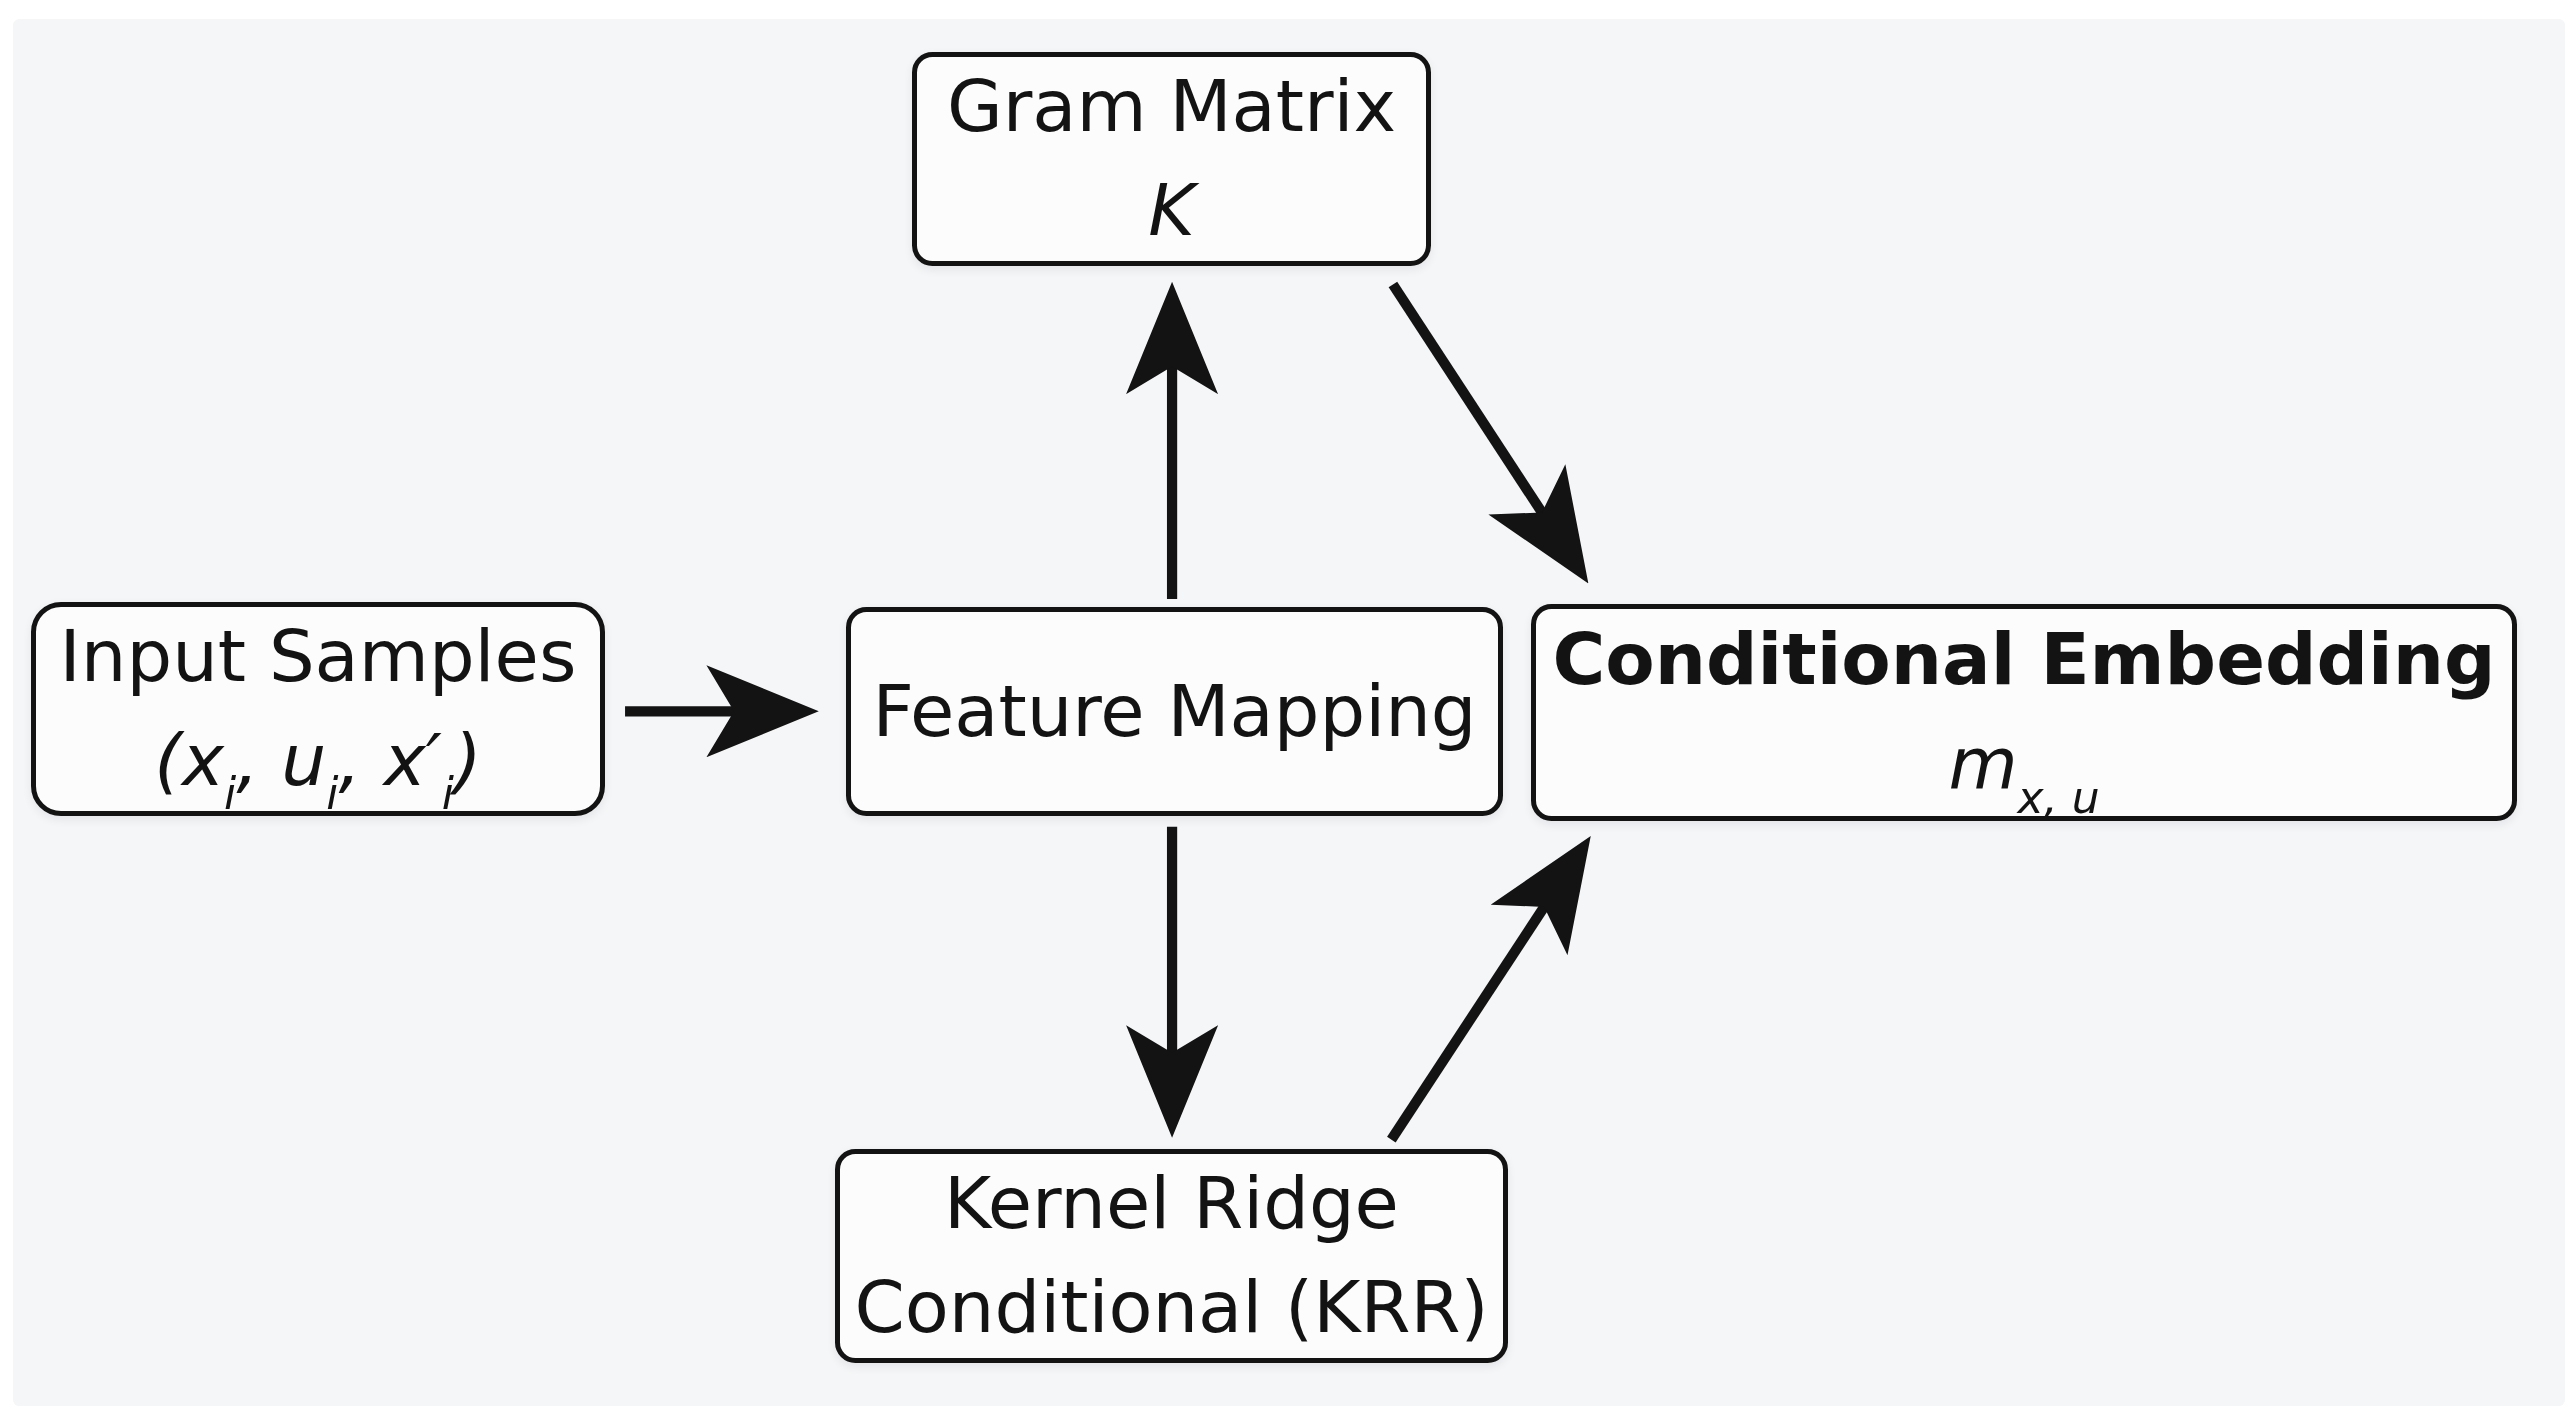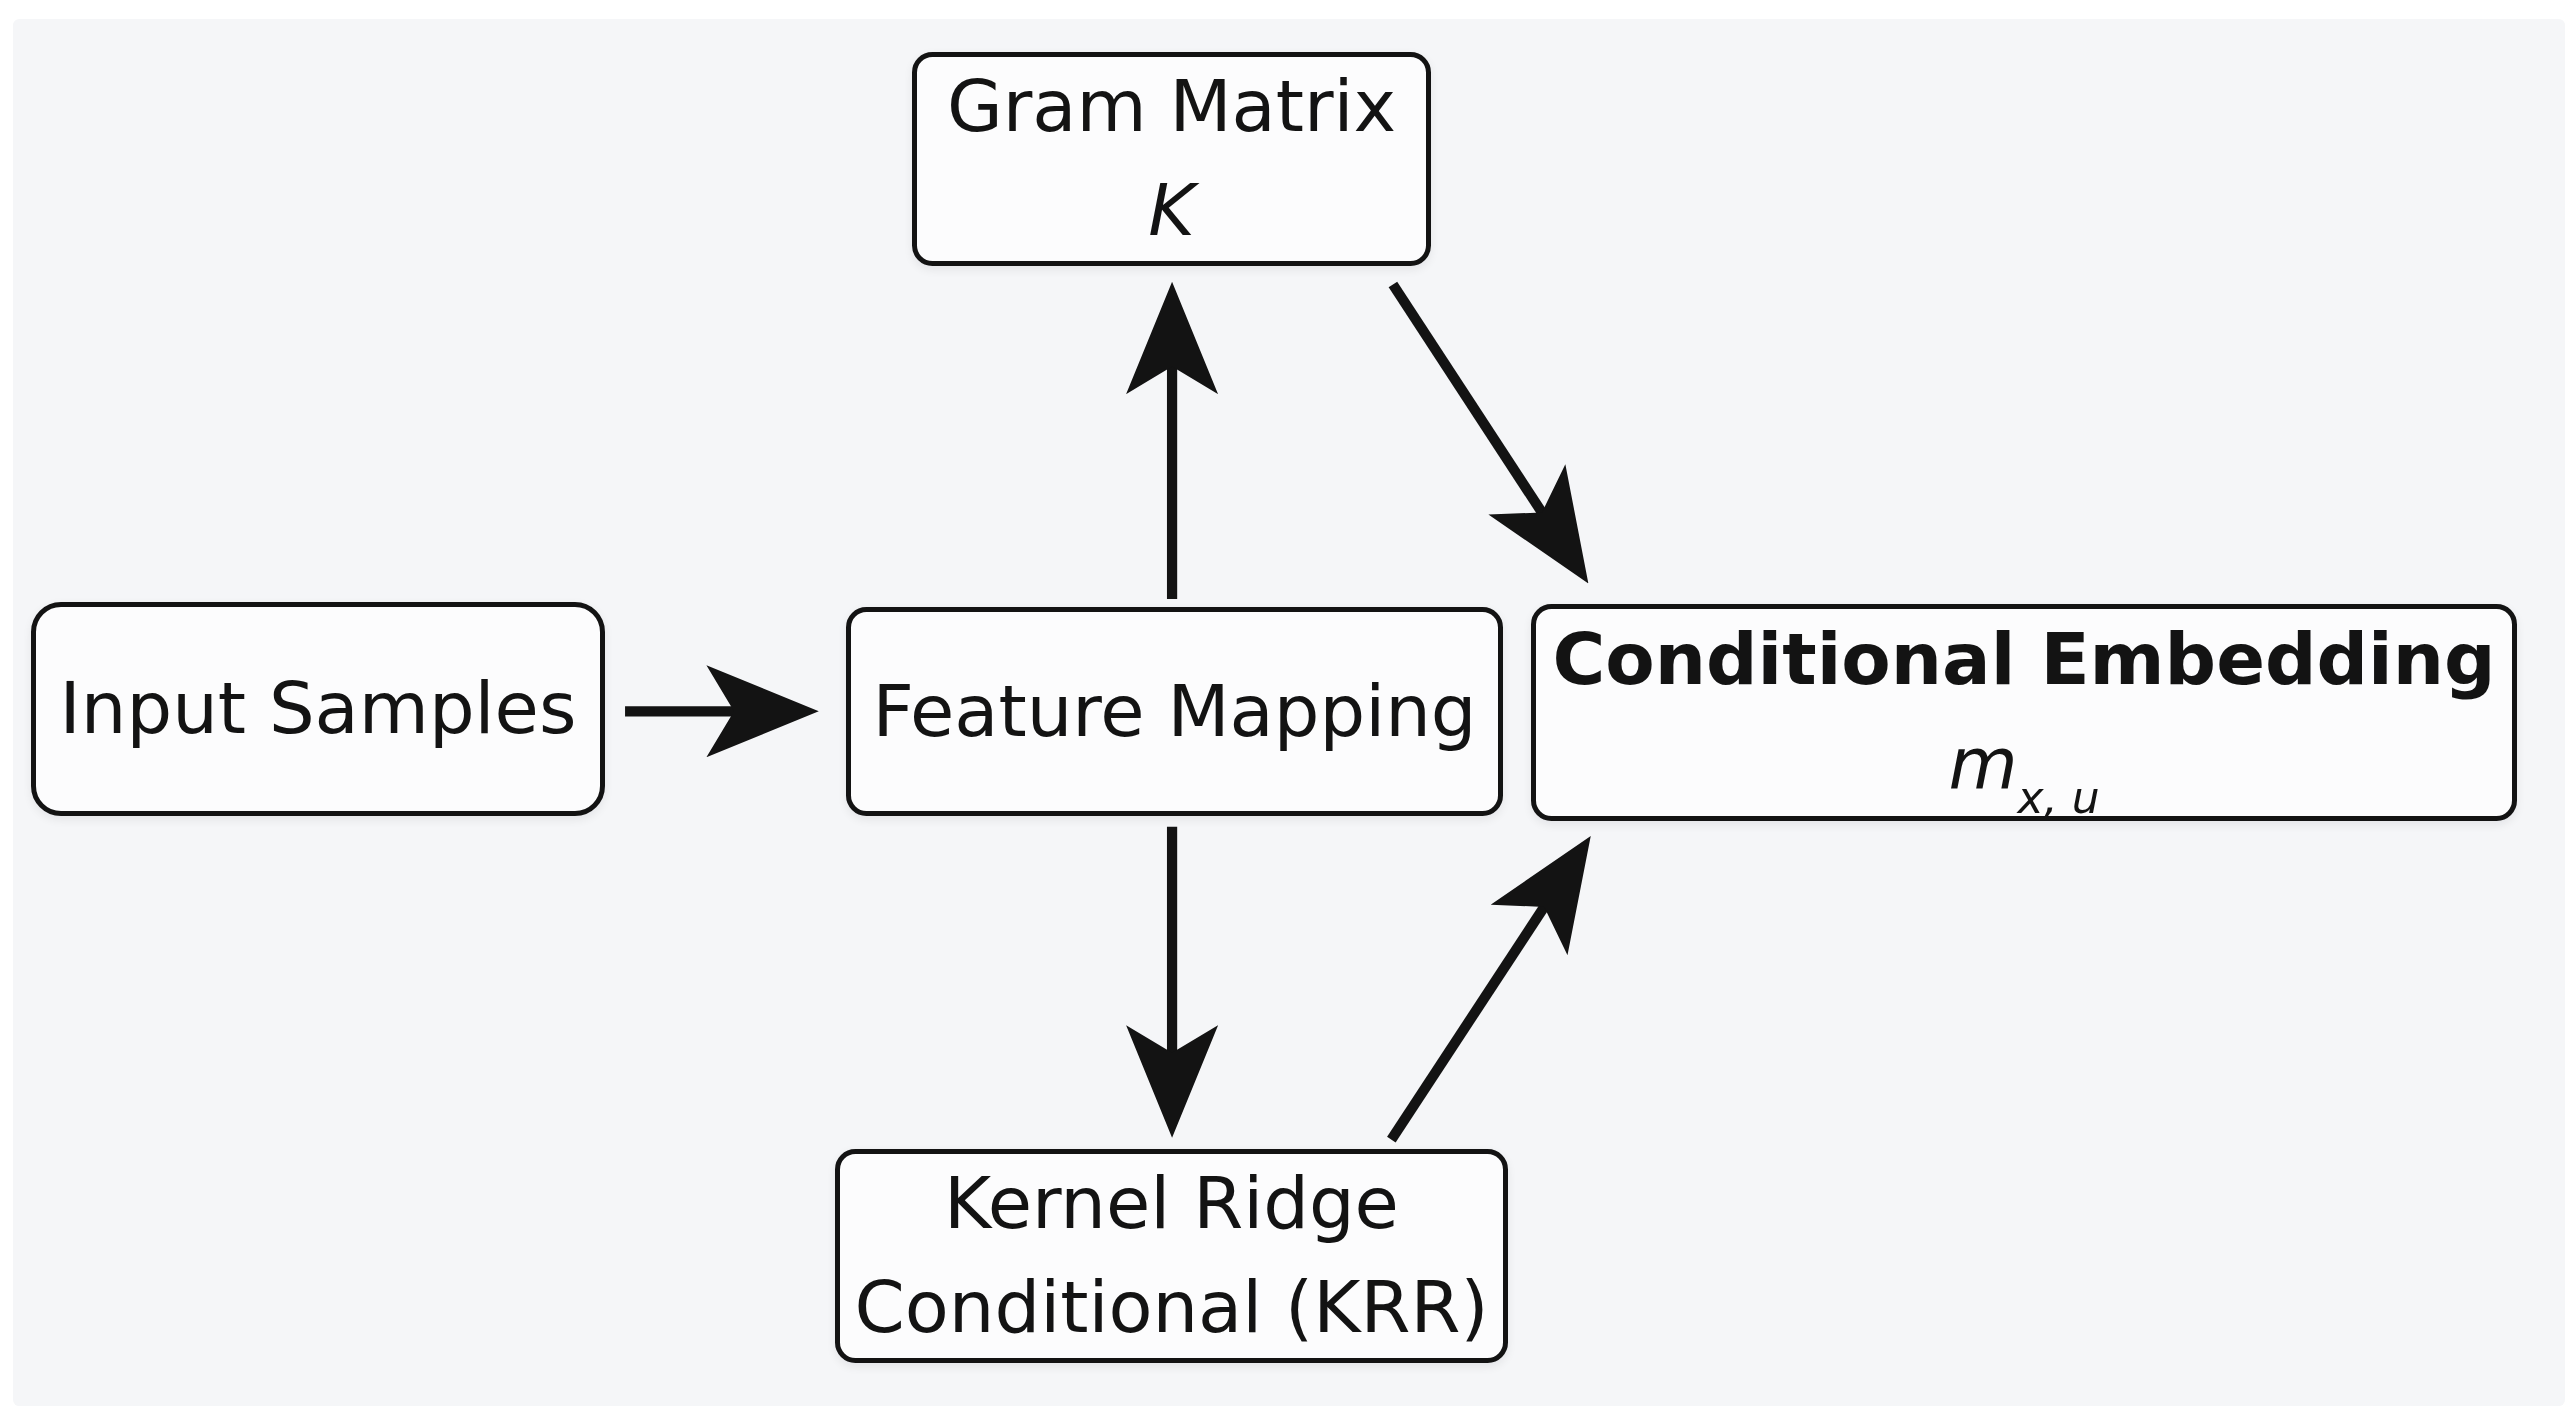--- a/index.html
+++ b/index.html
@@ -68,20 +68,21 @@
   <line x1="1770" y1="1450" x2="2013" y2="1080" marker-end="url(#ah)"></line>
 </svg>
 
 <div class="node" id="node-gram-matrix">
   <div class="title">Gram Matrix</div>
   <div class="math">K</div>
 </div>
 
 <div class="node" id="node-input-samples">
   <div class="title">Input Samples</div>
+  <div class="math">(x<sub>i</sub>, u<sub>i</sub>, x′<sub>i</sub>)</div>
 </div>
 
 <div class="node" id="node-feature-mapping">
   <div class="title">Feature Mapping</div>
 </div>
 
 <div class="node" id="node-conditional-embedding">
   <div class="title bold">Conditional Embedding</div>
   <div class="math">m<sub>x, u</sub></div>
 </div>

